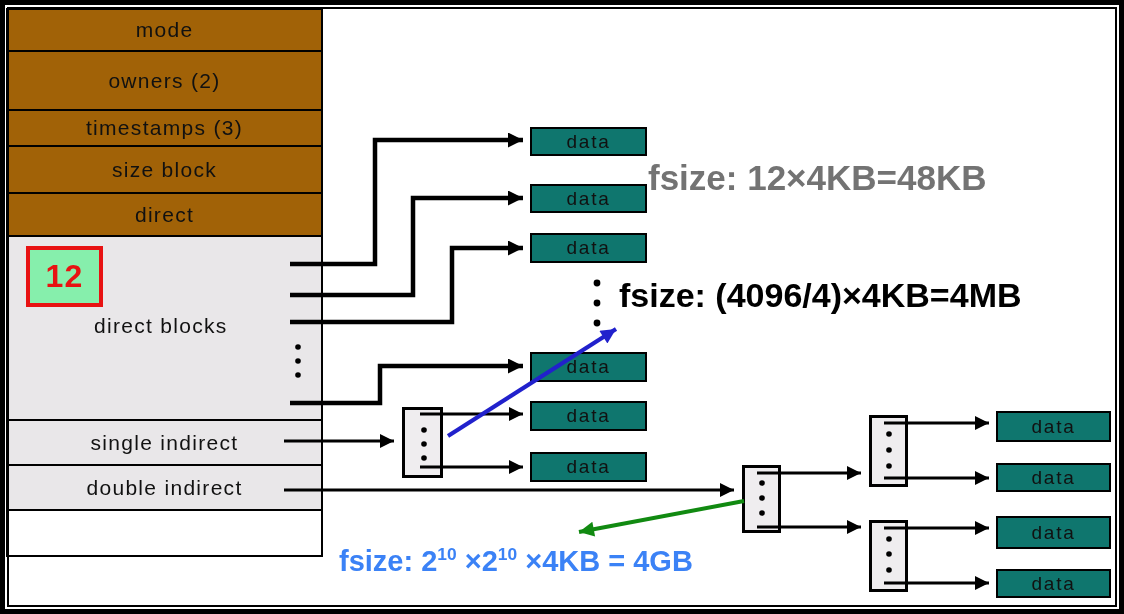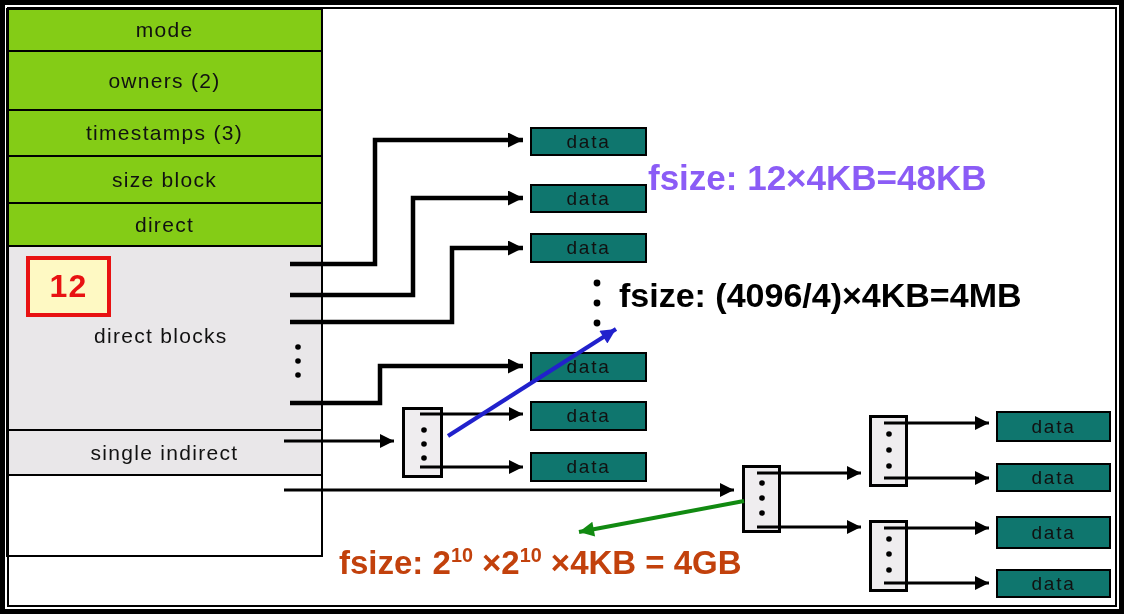--- a/index.html
+++ b/index.html
@@ -11,81 +11,84 @@
   .frame-inner{position:absolute;inset:7px;border:2px solid #000;pointer-events:none;z-index:40;}
 
   
   .inode-table{
     position:absolute;left:6px;top:8px;width:317px;height:549px;
     border:2px solid #000;background:#fff;box-sizing:border-box;z-index:2;
   }
   .irow{
     position:relative;box-sizing:border-box;border-bottom:2px solid #000;
     display:flex;align-items:center;justify-content:center;
-    font-size:21px;letter-spacing:1.3px;color:#111;background:#84cc16;
+    font-size:21px;letter-spacing:1.3px;color:#111;background:#a16207;
   }
   .irow.last{border-bottom:none;}
   .irow.shaded{background:#e9e7e9;}
   .row-direct{justify-content:flex-start;}
   .direct-label{position:absolute;left:58px;top:77px;margin-left:28px;}
   .badge{
-    position:absolute;left:18px;top:9px;width:85px;height:61px;
-    border:4px solid #e81212;background:#fef9c3;color:#e81212;
+    position:absolute;left:18px;top:9px;width:77px;height:61px;
+    border:4px solid #e81212;background:#86efac;color:#e81212;
     font-size:32px;font-weight:bold;display:flex;align-items:center;justify-content:center;
     box-sizing:border-box;
   }
 
   
   .data-box{
     position:absolute;box-sizing:border-box;border:2px solid #000;background:#0f766e;
     display:flex;align-items:center;justify-content:center;
     font-size:19px;letter-spacing:1.8px;color:#111;z-index:3;
   }
   .ind-box{
     position:absolute;box-sizing:border-box;border:3px solid #000;background:#efedef;z-index:3;
   }
 
   
   .ann{position:absolute;white-space:nowrap;font-weight:600;z-index:20;}
-  .ann-red{left:648px;top:158px;font-size:35px;color:#8b5cf6;}
+  .ann-red{left:648px;top:158px;font-size:35px;color:#737373;}
   .ann-blue{left:619px;top:276px;font-size:34px;color:#000000;}
-  .ann-green{left:339px;top:544px;font-size:33px;color:#c2410c;}
+  .ann-green{left:339px;top:544px;font-size:29px;color:#3b82f6;}
   .ann sup{font-size:0.6em;}
 
   svg.overlay{position:absolute;left:0;top:0;z-index:10;pointer-events:none;}
 </style>
 </head>
 <body>
 
 <div class="canvas">
 
   <div class="inode-table">
     <div class="irow" style="height:42px">
       <span>mode</span>
     </div>
     <div class="irow" style="height:59px">
       <span>owners (2)</span>
     </div>
-    <div class="irow" style="height:46px">
+    <div class="irow" style="height:36px">
       <span>timestamps (3)</span>
     </div>
     <div class="irow" style="height:47px">
       <span>size block</span>
     </div>
     <div class="irow" style="height:43px">
       <span>direct</span>
     </div>
     <div class="irow shaded row-direct" style="height:184px">
       <div class="badge">
         <span>12</span>
       </div>
       <span class="direct-label">direct blocks</span>
     </div>
     <div class="irow shaded" style="height:45px">
       <span>single indirect</span>
+    </div>
+    <div class="irow shaded" style="height:45px">
+      <span>double indirect</span>
     </div>
   </div>
 
   <div class="data-box" style="left:530px;top:127px;width:117px;height:29px">
       <span>data</span>
     </div>
   <div class="data-box" style="left:530px;top:184px;width:117px;height:29px">
       <span>data</span>
     </div>
   <div class="data-box" style="left:530px;top:233px;width:117px;height:30px">

